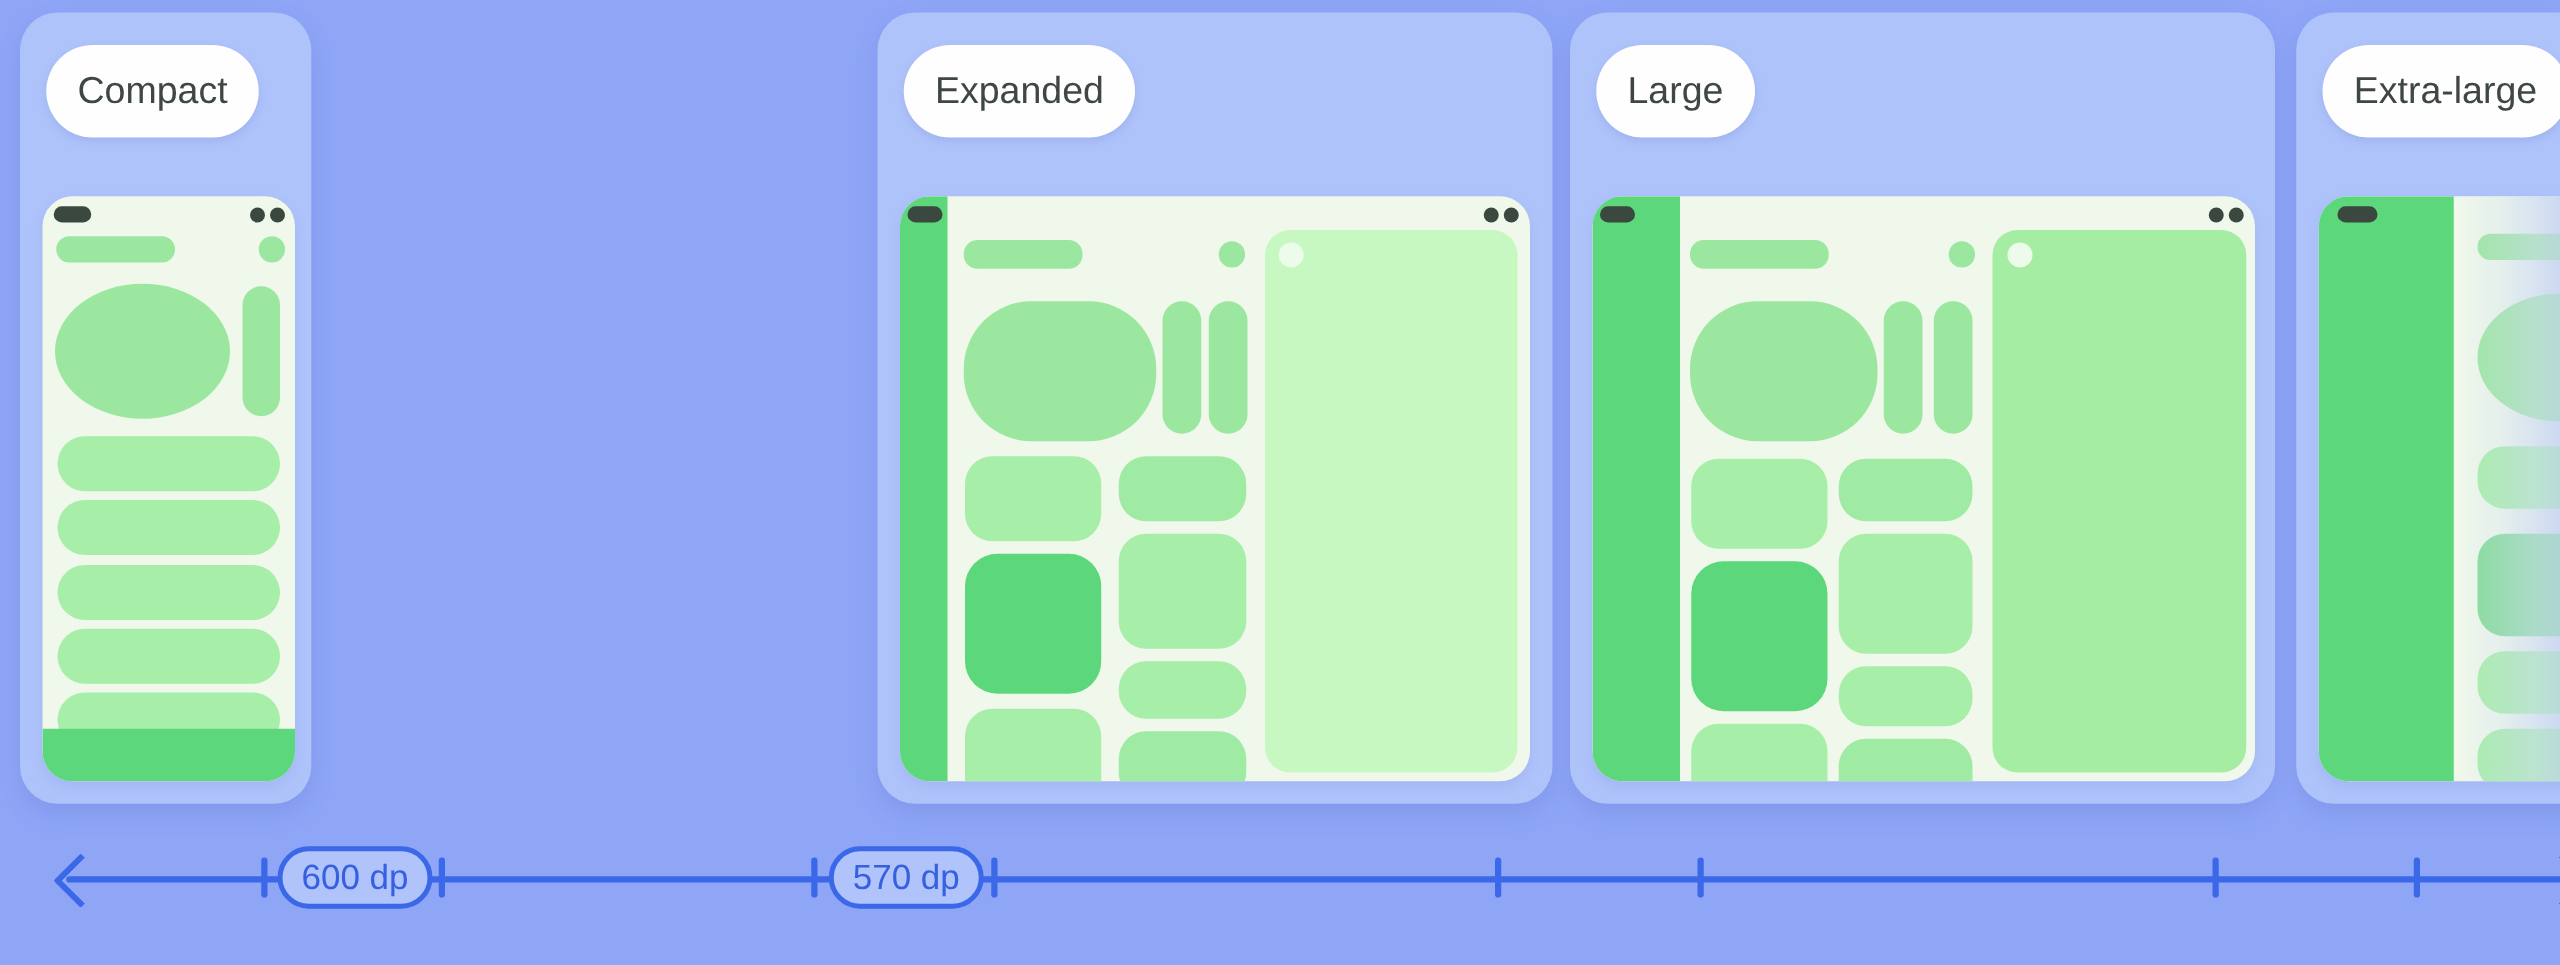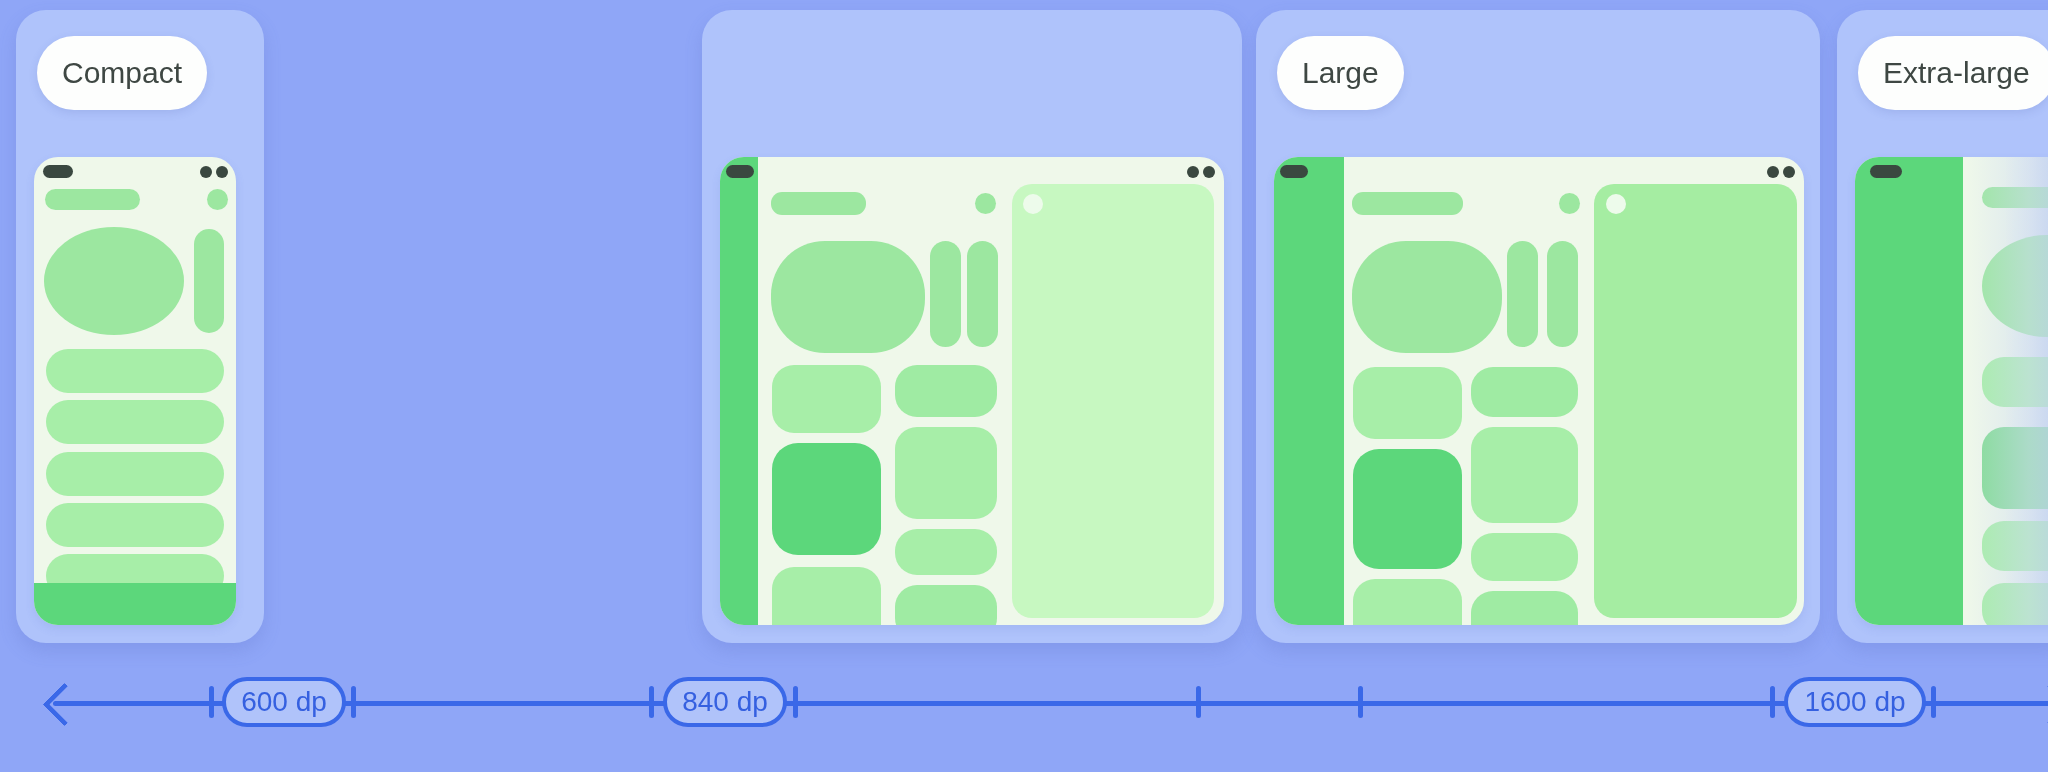--- a/index.html
+++ b/index.html
@@ -43,21 +43,21 @@
   .arrowhead{position:absolute;top:34px;width:26px;height:26px;border-left:5px solid #3A68E8;
              border-bottom:5px solid #3A68E8;border-radius:2px;}
   .arrow-left{left:18px;transform:rotate(45deg);}
   .arrow-right{left:2004px;transform:rotate(225deg);}
 </style>
 </head>
 <body>
 
 <div class="canvas">
 
-  <div class="size-card" style="left:16px;width:233px;padding-left:15px;">
+  <div class="size-card" style="left:16px;width:233px;">
     <div class="chip">
       <span>Compact</span>
     </div>
     <div class="device" style="left:18px;width:202px;">
       <div class="sh ink status-pill" style="left:9px;top:8px;"></div>
       <div class="sh ink dot" style="right:24px;top:9px;"></div>
       <div class="sh ink dot" style="right:8px;top:9px;"></div>
       <div class="sh g-mid hpill" style="left:11px;top:32px;width:95px;"></div>
       <div class="sh g-mid circle-sm" style="right:8px;top:32px;"></div>
       <div class="sh g-mid ellipse" style="left:10px;top:70px;width:140px;height:108px;"></div>
@@ -66,20 +66,23 @@
       <div class="sh g-light round" style="left:12px;top:243px;width:178px;height:44px;"></div>
       <div class="sh g-light round" style="left:12px;top:295px;width:178px;height:44px;"></div>
       <div class="sh g-light round" style="left:12px;top:346px;width:178px;height:44px;"></div>
       <div class="sh g-light round" style="left:12px;top:397px;width:178px;height:44px;"></div>
       <div class="sh g-strong" style="left:0;right:0;bottom:0;height:42px;"></div>
     </div>
   </div>
 
 
   <div class="size-card" style="left:702px;width:540px;">
+    <div class="chip">
+      <span>Expanded</span>
+    </div>
     <div class="device" style="left:18px;width:504px;">
       <div class="sh g-strong" style="left:0;top:0;bottom:0;width:38px;"></div>
       <div class="sh ink status-pill" style="left:6px;top:8px;width:28px;"></div>
       <div class="sh ink dot" style="right:25px;top:9px;"></div>
       <div class="sh ink dot" style="right:9px;top:9px;"></div>
       <div class="sh g-mid hpill" style="left:51px;top:35px;width:95px;height:23px;"></div>
       <div class="sh g-mid circle-sm" style="left:255px;top:36px;"></div>
       <div class="sh g-mid blob" style="left:51px;top:84px;width:154px;height:112px;"></div>
       <div class="sh g-mid vpill" style="left:210px;top:84px;width:31px;height:106px;"></div>
       <div class="sh g-mid vpill" style="left:247px;top:84px;width:31px;height:106px;"></div>
@@ -151,20 +154,17 @@
     <div class="tick" style="left:762px;"></div>
     <div class="tick" style="left:1165px;"></div>
     <div class="tick" style="left:1327px;"></div>
     <div class="tick" style="left:1739px;"></div>
     <div class="tick" style="left:1900px;"></div>
 
     <div class="bp-badge" style="left:191px;width:124px;">
       <span>600 dp</span>
     </div>
     <div class="bp-badge" style="left:632px;width:124px;">
-      <span>840 dp</span>
-    </div>
-    <div class="bp-badge" style="left:1753px;width:142px;">
-      <span>1600 dp</span>
+      <span>570 dp</span>
     </div>
   </div>
 
 </div>
 
 </body></html>

